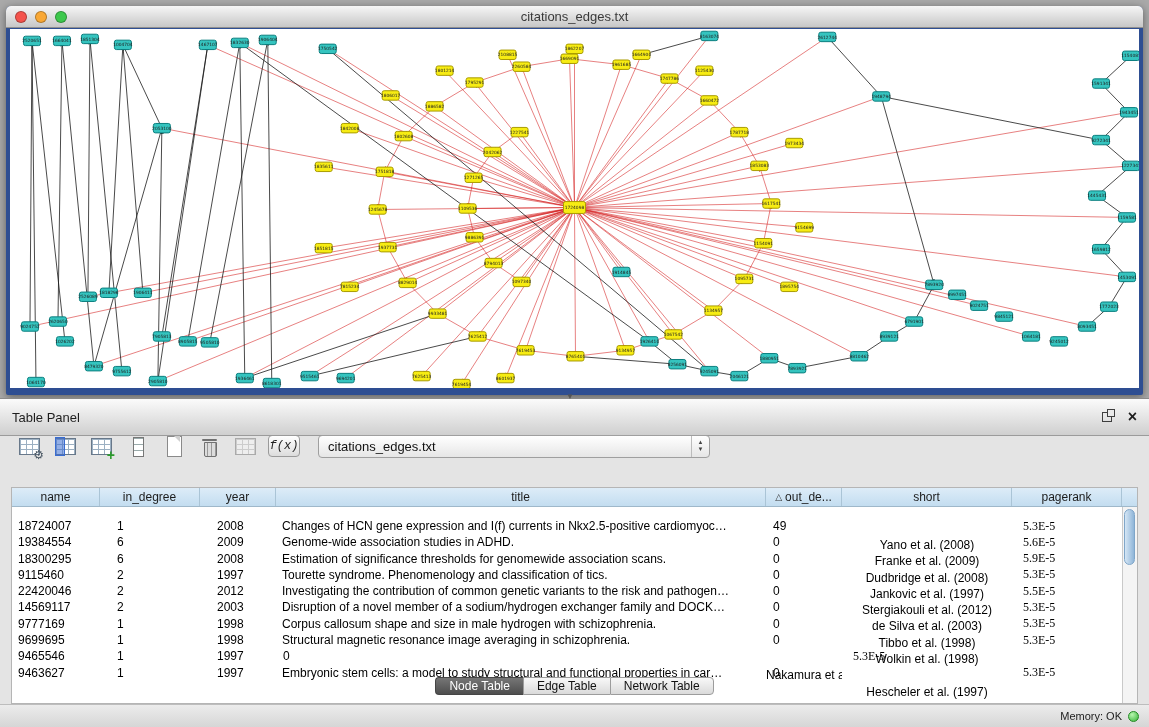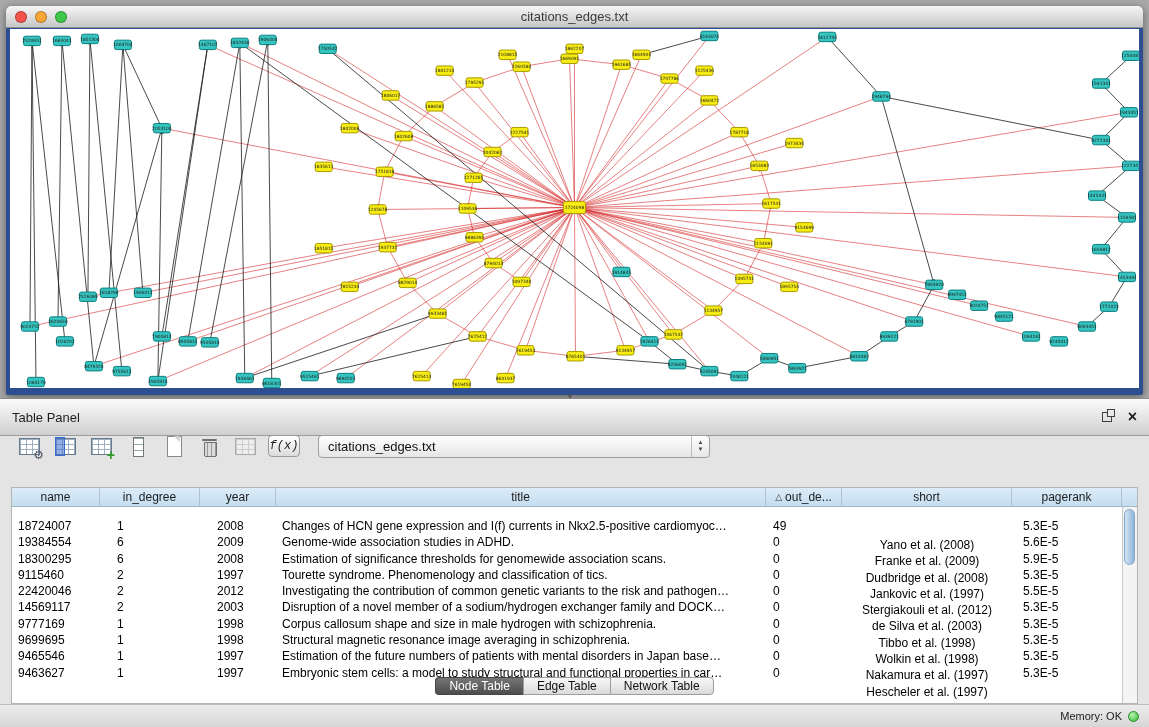--- a/index.html
+++ b/index.html
@@ -84,21 +84,21 @@
   .th { display:flex; align-items:center; justify-content:center; font-size:12px; color:#1c1c1c;
     border-right:1px solid #aac4d6; overflow:hidden; white-space:nowrap; cursor:pointer; }
   .sort { margin-right:3px; font-size:9px; color:#333; }
   .scroll-cap { position:absolute; right:0; top:0; width:15px; height:19px; background:linear-gradient(#ddecf8,#c3ddf0); border-bottom:1px solid #9fb8ca; }
   .tbody { width:calc(100% - 15px); }
   .tr { display:grid; grid-template-columns:var(--cols); height:16.3px; align-items:center; cursor:default; }
   .td { font-size:12px; color:#000; overflow:hidden; white-space:nowrap; padding-left:6px; }
   .td.col1, .td.col2 { padding-left:17px; }
   .td.col4 { padding-left:7px; }
   .td.col5 { text-align:center; padding-left:0;margin-top:38px; }
-  .td.col6 { padding-left:11px; }
+  .td.col6 { padding-left:11px;font-family:Liberation Serif, serif; }
   .vscroll { position:absolute; right:0; top:19px; bottom:0; width:15px; background:#f4f4f4; border-left:1px solid #c9c9c9; }
   .vthumb { position:absolute; left:1px; top:2px; width:11px; height:56px; border-radius:6px;
     background:linear-gradient(90deg,#d5e6f5,#8fb5d8); border:1px solid #7fa6c9; }
 
   
   .tabs { position:absolute; left:0; top:278px; width:100%; display:flex; justify-content:center; }
   .tab { height:18px; line-height:16px; padding:0 13px; font-size:12px; border:1px solid #9c9c9c; border-right:none;
     background:linear-gradient(#f8f8f8,#dadada); color:#111; cursor:pointer; }
   .tab:first-child { border-radius:4px 0 0 4px; }
   .tab:last-child { border-radius:0 4px 4px 0; border-right:1px solid #9c9c9c; }
@@ -834,21 +834,20 @@
           <div class="td col2">1998</div>
           <div class="td col3">Structural magnetic resonance image averaging in schizophrenia.</div>
           <div class="td col4">0</div>
           <div class="td col5">Wolkin et al. (1998)</div>
           <div class="td col6">5.3E-5</div>
         </div>
         <div class="tr">
           <div class="td col0">9465546</div>
           <div class="td col1">1</div>
           <div class="td col2">1997</div>
-          <div class="td col3">Estimation of the future numbers of patients with mental disorders in Japan base…</div>
           <div class="td col4">0</div>
           <div class="td col5">Nakamura et al. (1997)</div>
           <div class="td col6">5.3E-5</div>
         </div>
         <div class="tr">
           <div class="td col0">9463627</div>
           <div class="td col1">1</div>
           <div class="td col2">1997</div>
           <div class="td col3">Embryonic stem cells: a model to study structural and functional properties in car…</div>
           <div class="td col4">0</div>

